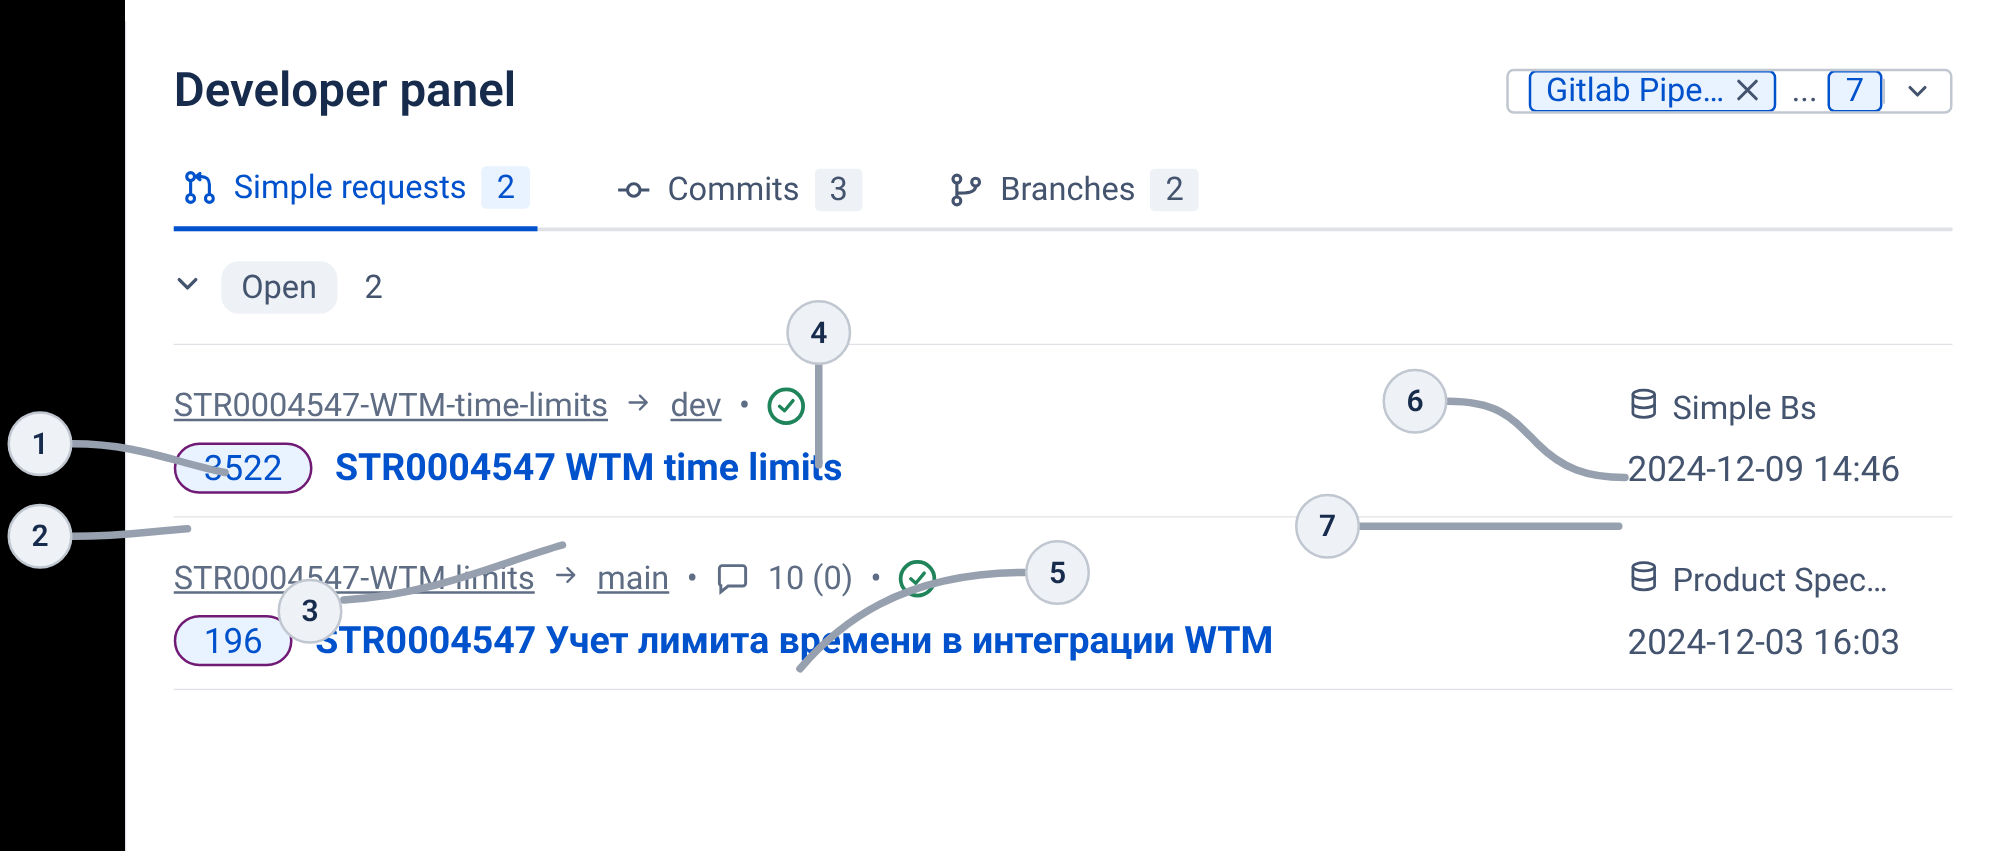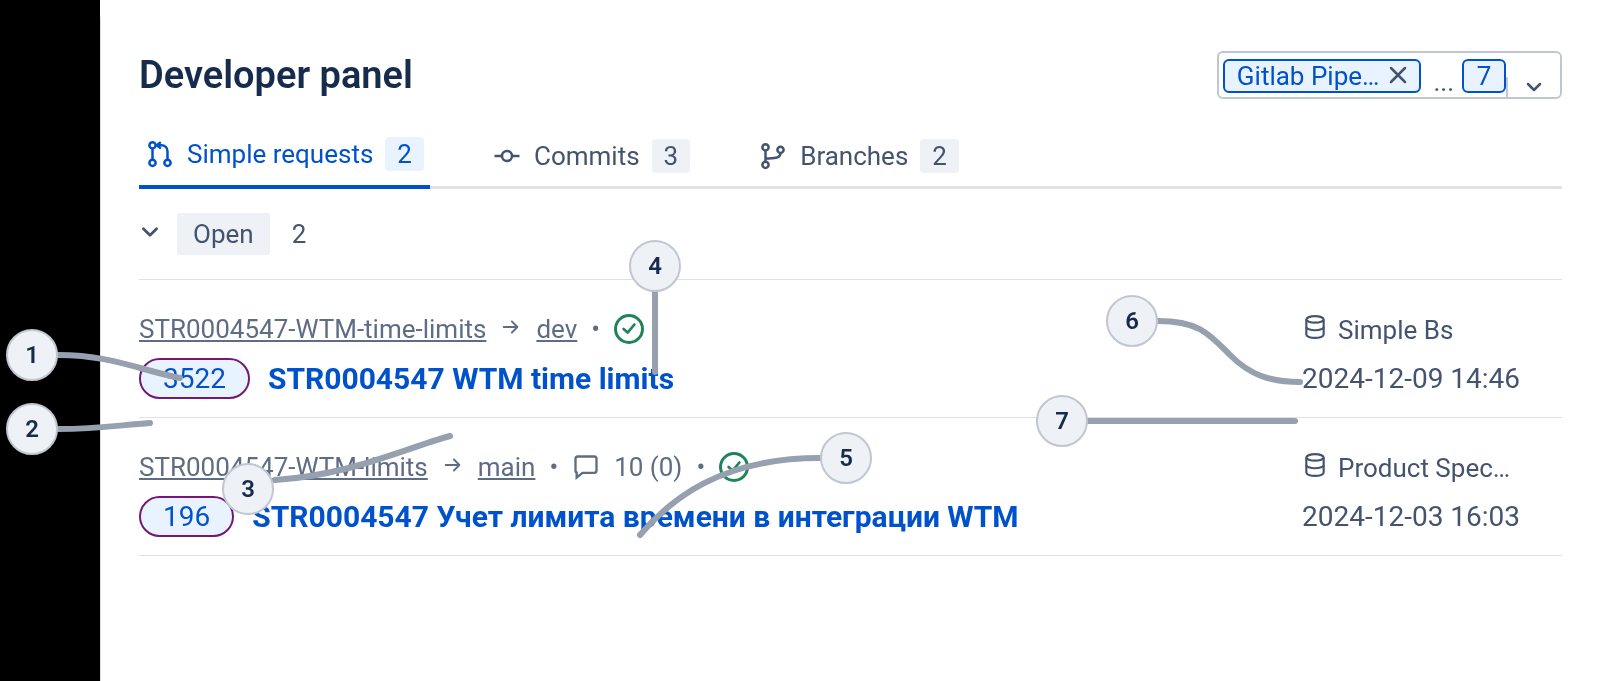--- a/index.html
+++ b/index.html
@@ -44,25 +44,26 @@
   }
   .panel-title {
     font-size: 38px;
     font-weight: 600;
     color: #172b4d;
   }
 
   
   .filter-group {
     display: flex;
-    align-items: flex-end;
-    height: 48px;
+    align-items: center;
+    height: 36px;
     border: 2px solid #c1c7d0;
     border-radius: 6px;
     overflow: hidden;
+    padding-left: 12px;
   }
   .filter-chip {
     display: flex;
     align-items: center;
     gap: 10px;
     border: 2px solid #0052cc;
     background: #e9f2ff;
     color: #0052cc;
     border-radius: 6px;
     padding: 0 12px;
@@ -140,21 +141,21 @@
   
   .section-header {
     display: flex;
     align-items: center;
     gap: 16px;
     padding: 24px 0 24px 0;
   }
   .section-header .chev { color: #44546f; cursor: pointer; }
   .section-pill {
     background: #eef1f5;
-    border-radius: 2px;
+    border-radius: 14px;
     padding: 6px 16px;
     color: #44546f;
   }
   .section-count { color: #44546f; padding-left: 6px; }
 
   
   .mr-list { }
   .mr-item {
     border-top: 1px solid #dfe1e6;
     padding: 34px 0 18px 0;

